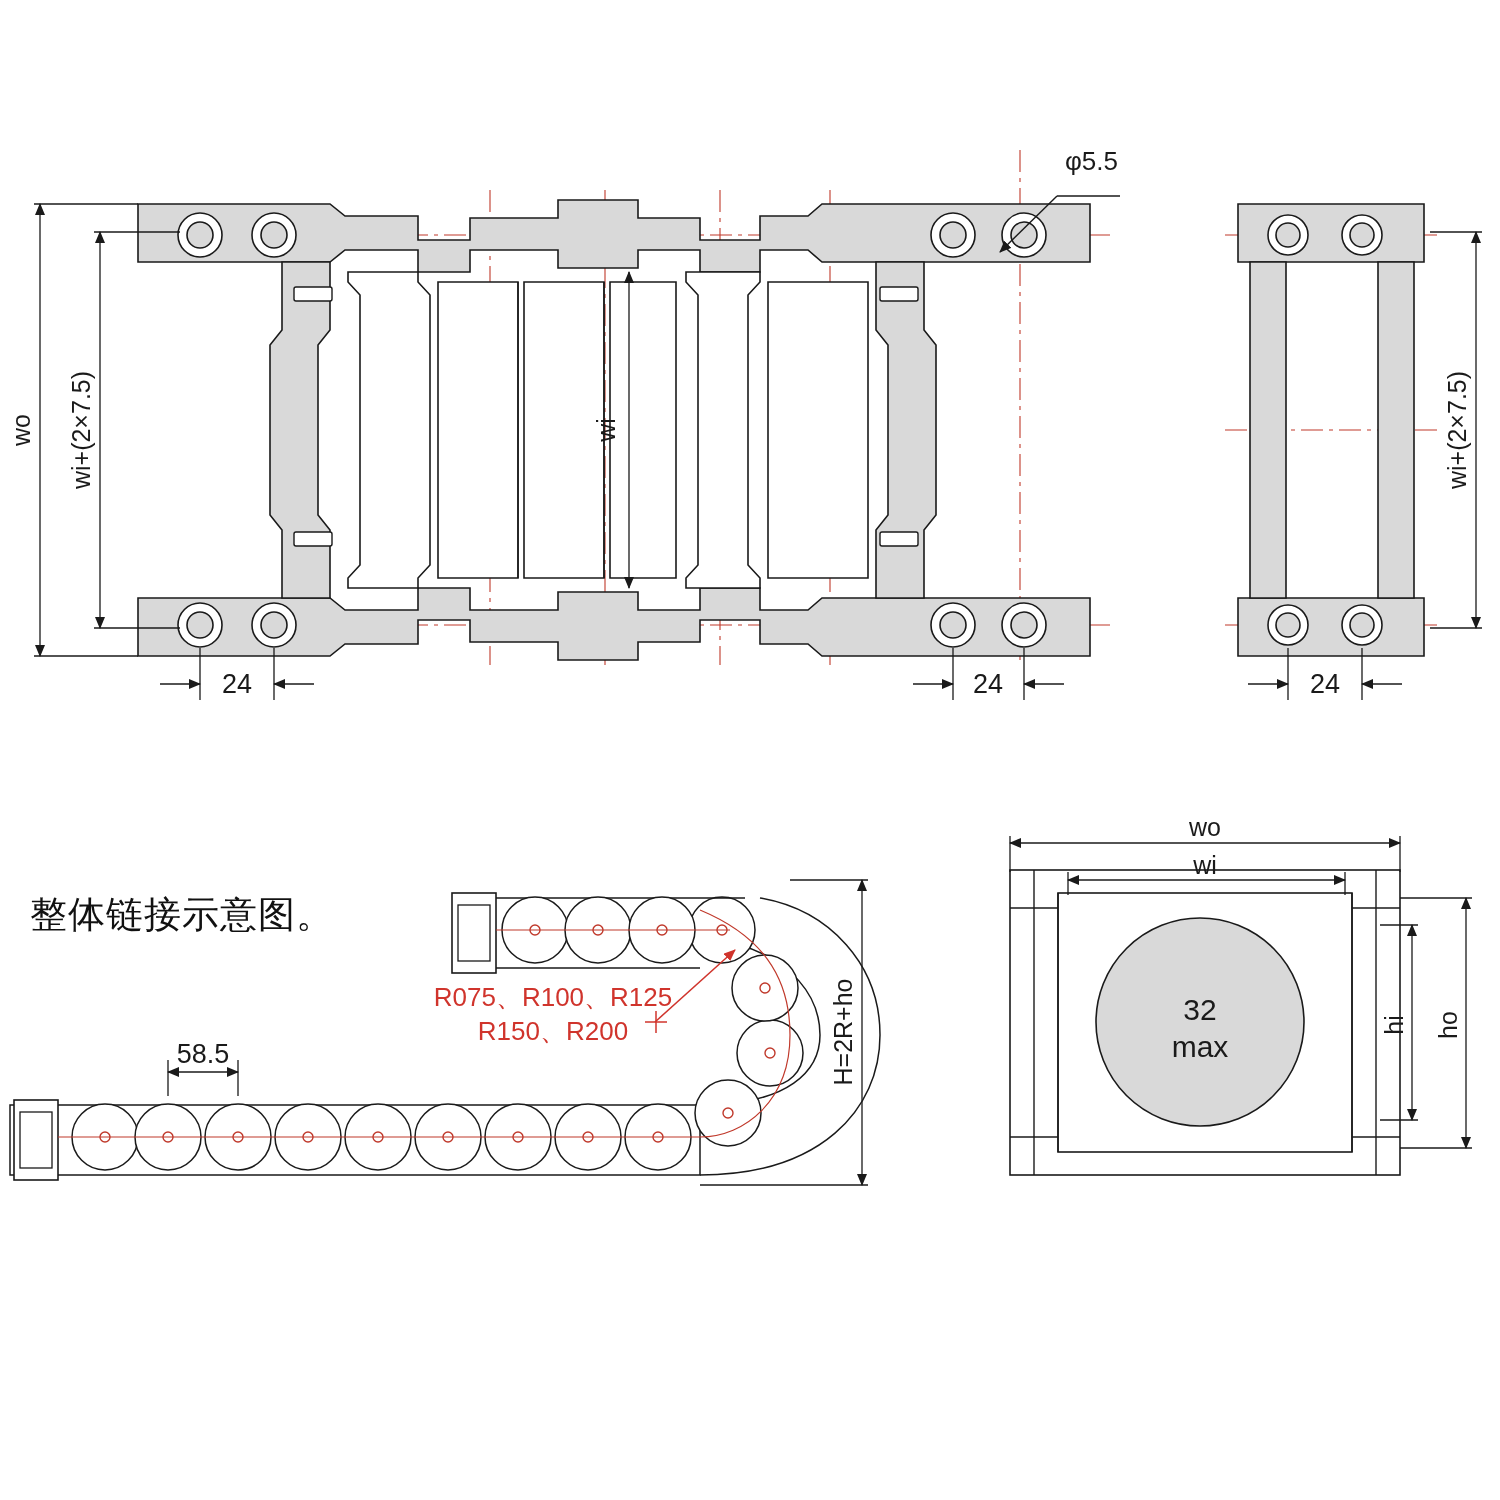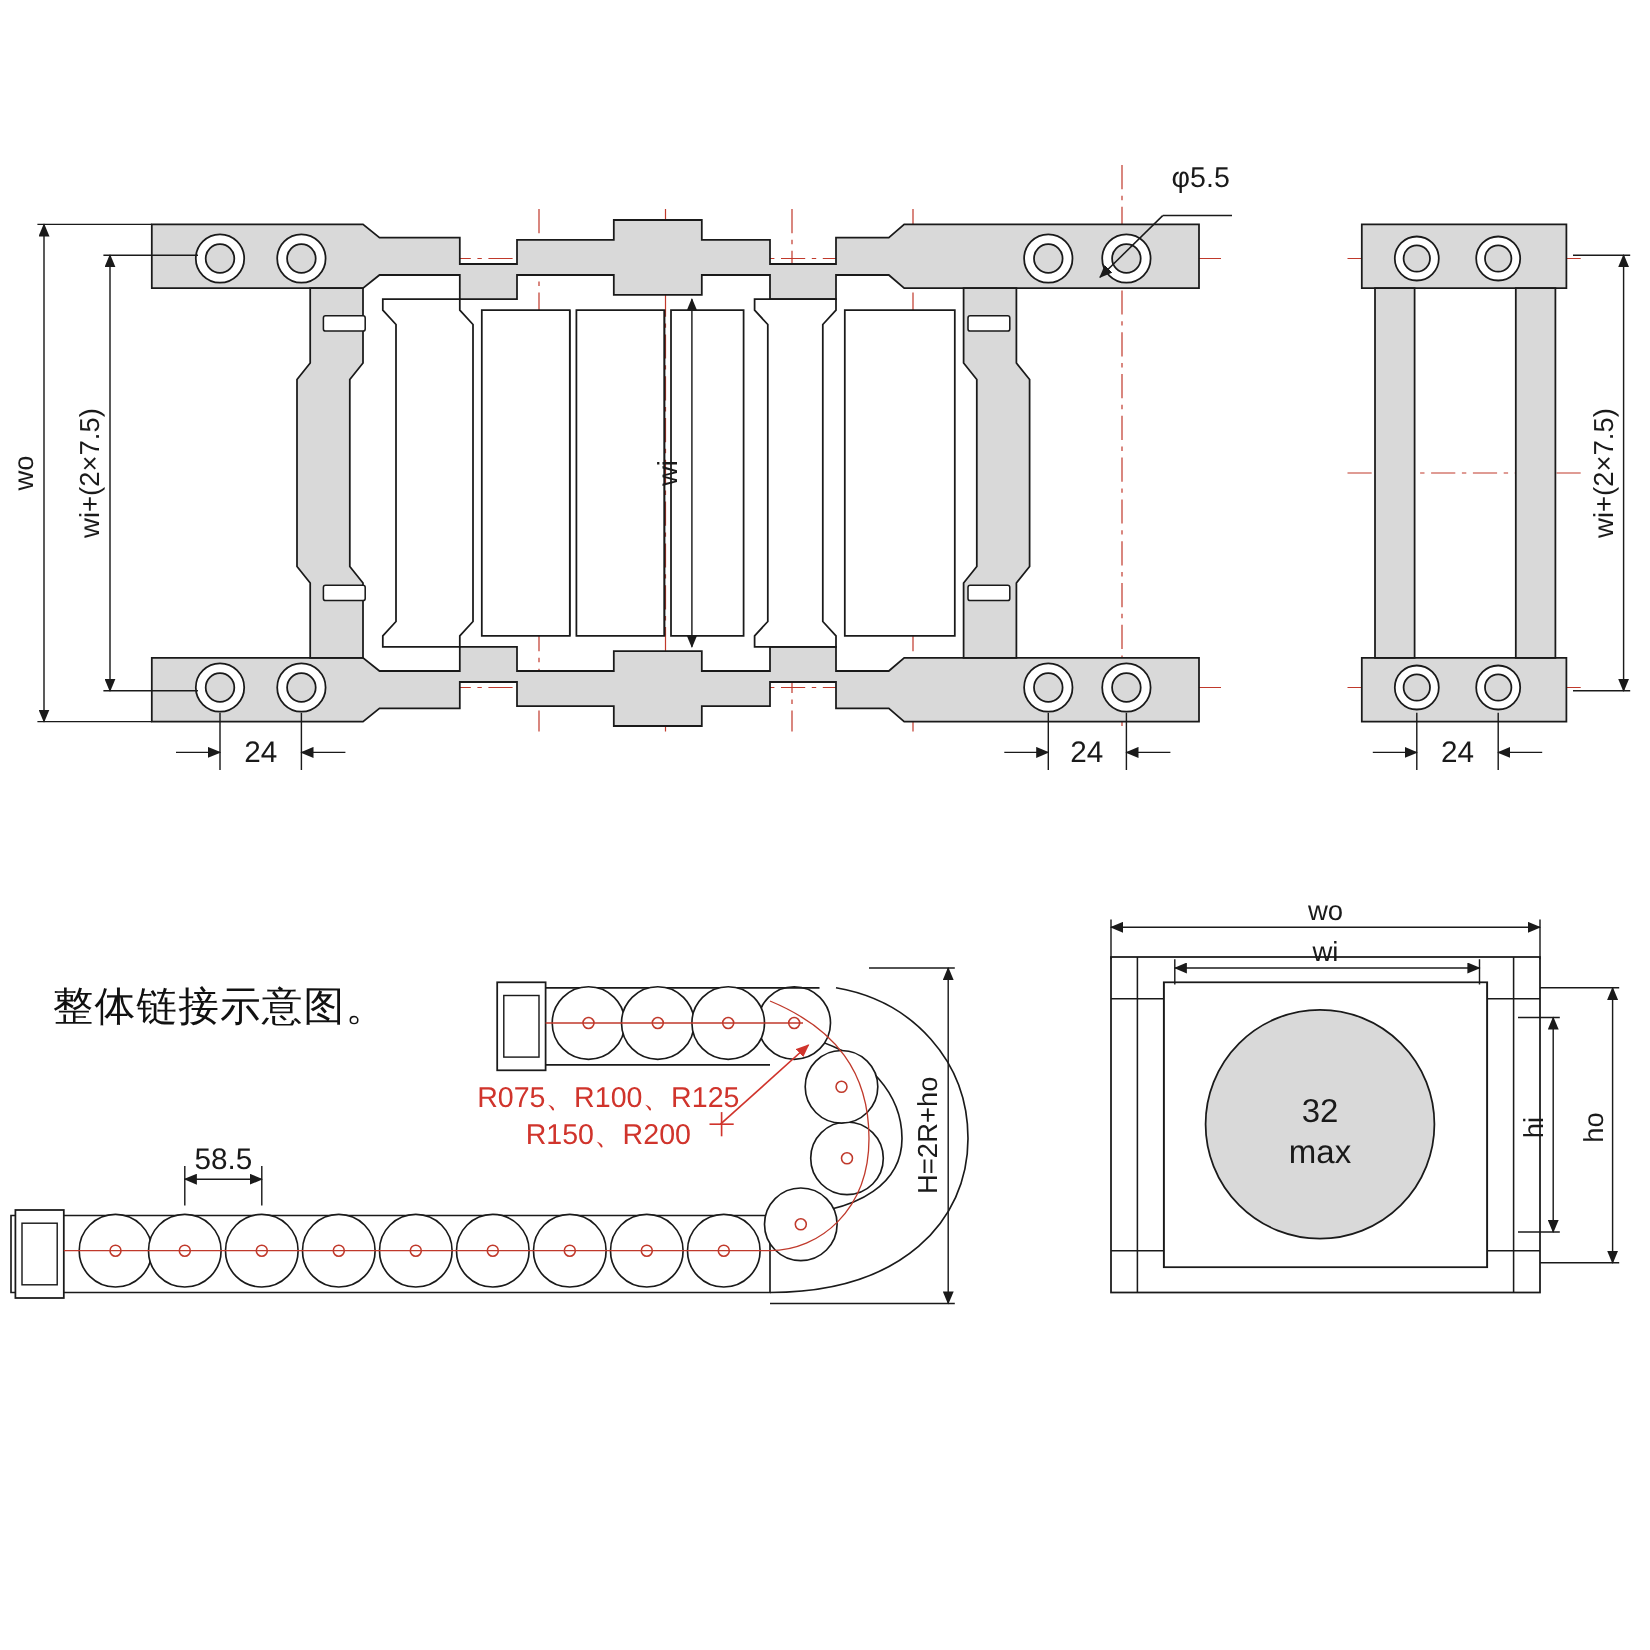--- a/index.html
+++ b/index.html
@@ -1,20 +1,20 @@
 <!DOCTYPE html>
 <html><head>
 <meta charset="utf-8">
 <style>
   html,body{margin:0;padding:0;background:#ffffff;}
   body{width:1500px;height:1500px;position:relative;font-family:"Liberation Sans",sans-serif;color:#1a1a1a;overflow:hidden;}
   .stage{position:absolute;left:0;top:0;width:1364px;height:1500px;}
   svg{display:block;}
   .lbl{font-family:"Liberation Sans",sans-serif;}
-  .note-text{position:absolute;font-family:"DejaVu Sans",sans-serif;font-size:37px;color:#111;letter-spacing:1px;margin-left:18px;}
+  .note-text{position:absolute;font-family:"DejaVu Sans",sans-serif;font-size:37px;color:#111;letter-spacing:1px;}
 </style>
 </head>
 <body>
 
 <div class="stage">
 
 <svg width="1500" height="1500" viewBox="0 0 1500 1500">
   <defs>
     <marker id="arrH" markerWidth="12" markerHeight="10" refX="11" refY="5" orient="auto" markerUnits="userSpaceOnUse">
       <path d="M0,0 L12,5 L0,10 z" fill="#1a1a1a"></path>

